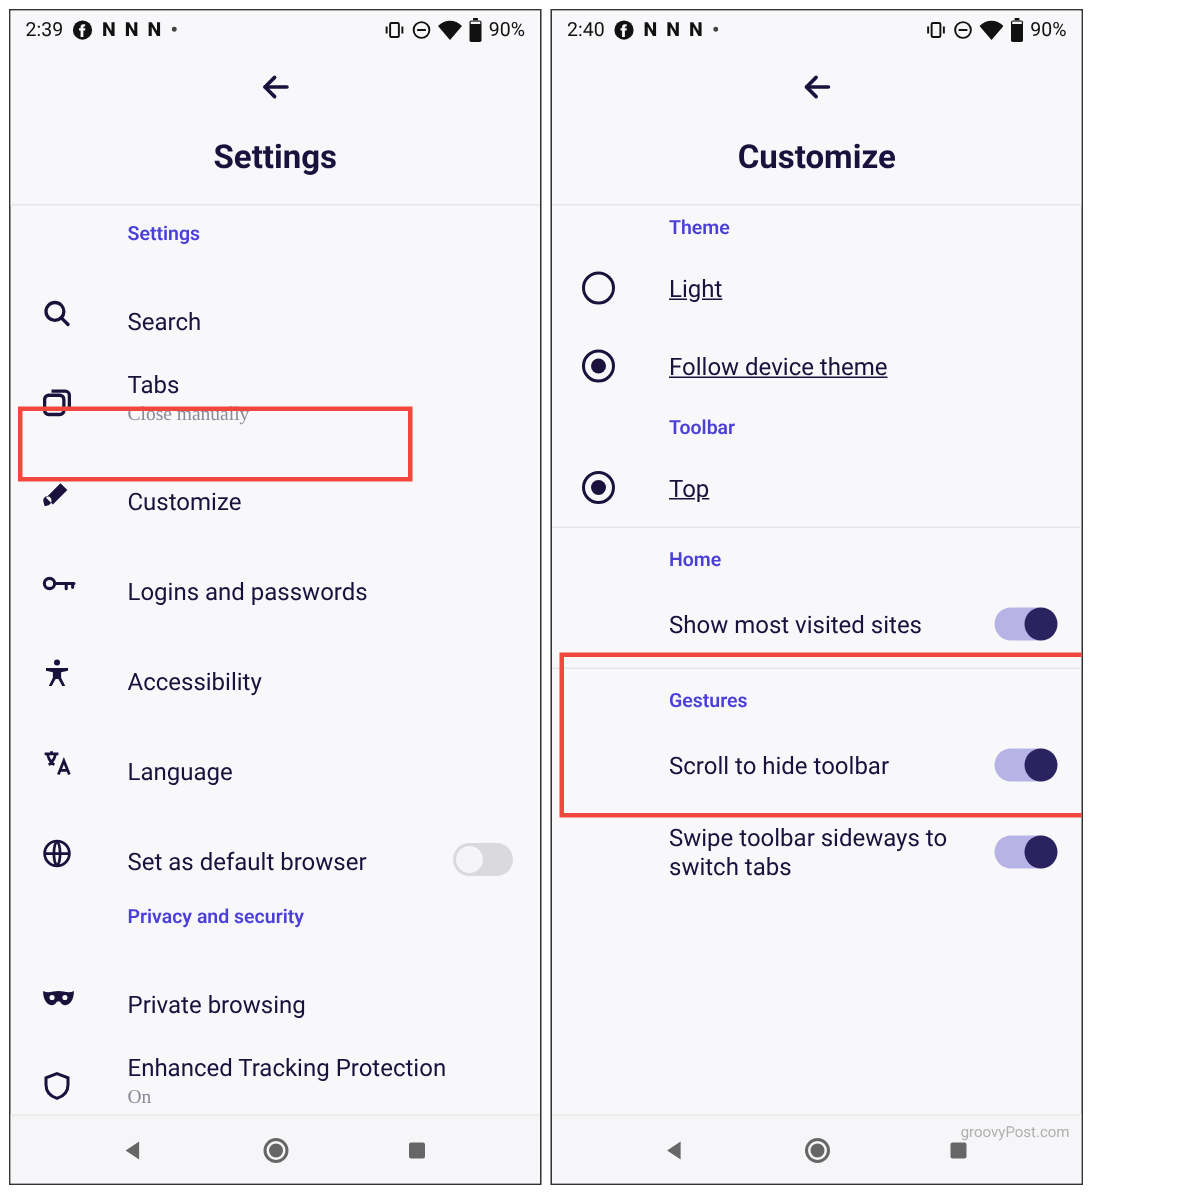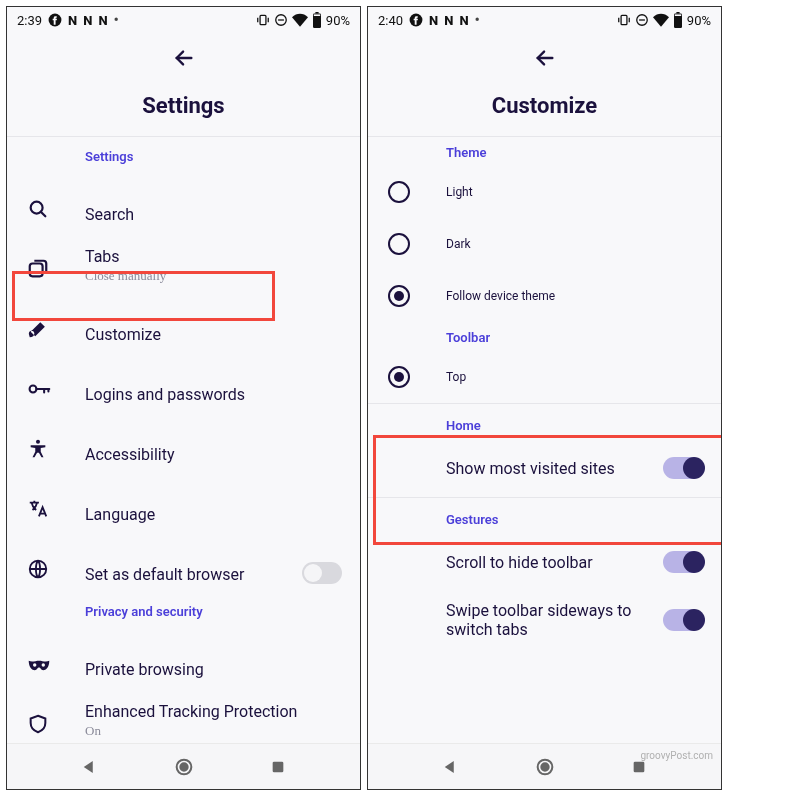--- a/index.html
+++ b/index.html
@@ -120,22 +120,23 @@
     padding: 0 18px;
   }
   .radio-row .radio-slot {
     width: 60px;
     display: flex;
     align-items: center;
     justify-content: flex-start;
     padding-left: 2px;
   }
   .radio-label {
-    font-size: 12px;
+    font-size: 16px;
     color: #1b113d;
+    text-decoration: underline;
   }
   .radio-circle {
     width: 22px; height: 22px;
     border: 2.5px solid #1b113d;
     border-radius: 50%;
     display: inline-flex;
     align-items: center; justify-content: center;
   }
   .radio-circle.selected::after {
     content: "";
@@ -482,26 +483,20 @@
       <div class="sect-head-c">Theme</div>
 
       <div class="radio-row">
         <div class="radio-slot">
             <span class="radio-circle"></span>
           </div>
         <span class="radio-label">Light</span>
       </div>
       <div class="radio-row">
         <div class="radio-slot">
-            <span class="radio-circle"></span>
-          </div>
-        <span class="radio-label">Dark</span>
-      </div>
-      <div class="radio-row">
-        <div class="radio-slot">
             <span class="radio-circle selected"></span>
           </div>
         <span class="radio-label">Follow device theme</span>
       </div>
 
       <div class="sect-head-c">Toolbar</div>
       <div class="radio-row">
         <div class="radio-slot">
             <span class="radio-circle selected"></span>
           </div>

